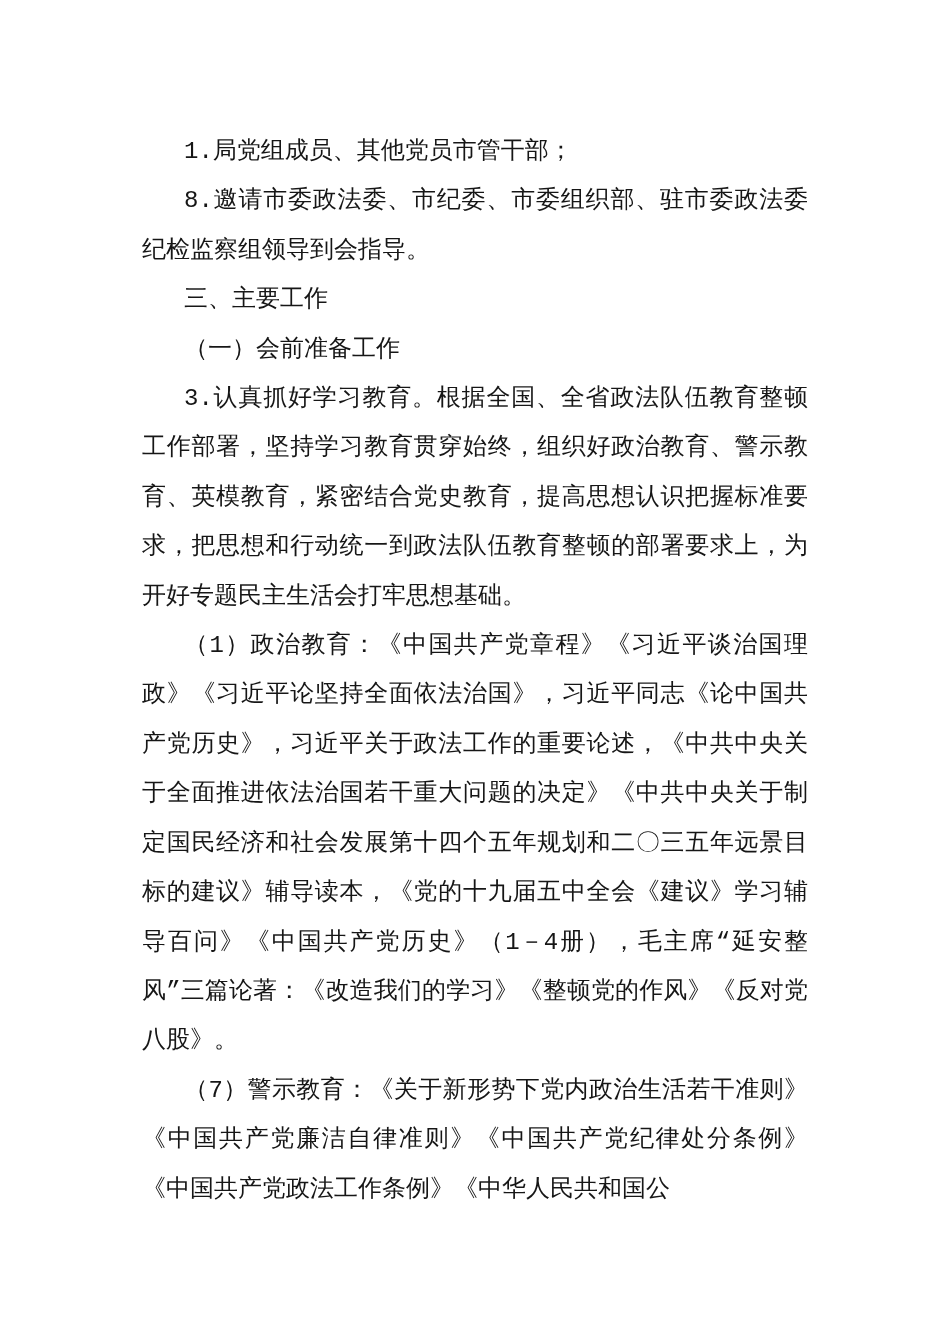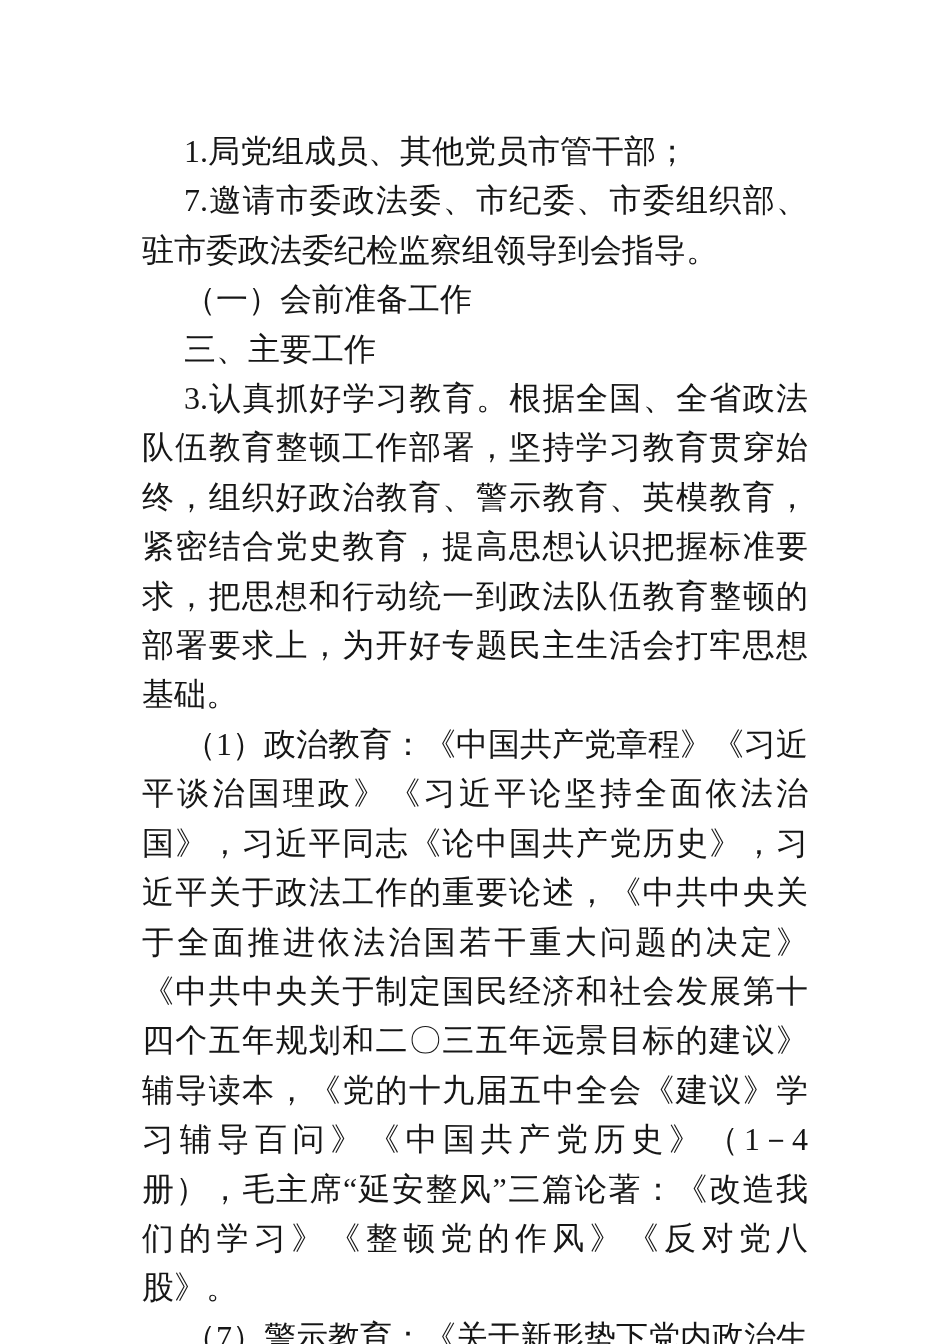--- a/index.html
+++ b/index.html
@@ -16,36 +16,36 @@
     }
     .content {
       position: absolute;
       left: 142px;
       top: 127px;
       width: 666px;
     }
     .para {
       margin: 0;
       padding: 0;
-      font-family: Liberation Serif, serif;
-      font-size: 32px;
+      font-family: Liberation Mono, monospace;
+      font-size: 24px;
       line-height: 49.4px;
       color: #161616;
       text-align: justify;
       text-indent: 42px;
       word-break: break-all;
       -webkit-font-smoothing: antialiased;
     }
   </style>
 </head>
 <body>
 
 <div class="page">
   <div class="content">
     <p class="para">1.局党组成员、其他党员市管干部；</p>
-    <p class="para">7.邀请市委政法委、市纪委、市委组织部、驻市委政法委纪检监察组领导到会指导。</p>
+    <p class="para">8.邀请市委政法委、市纪委、市委组织部、驻市委政法委纪检监察组领导到会指导。</p>
+    <p class="para">三、主要工作</p>
     <p class="para">（一）会前准备工作</p>
-    <p class="para">三、主要工作</p>
     <p class="para">3.认真抓好学习教育。根据全国、全省政法队伍教育整顿工作部署，坚持学习教育贯穿始终，组织好政治教育、警示教育、英模教育，紧密结合党史教育，提高思想认识把握标准要求，把思想和行动统一到政法队伍教育整顿的部署要求上，为开好专题民主生活会打牢思想基础。</p>
     <p class="para">（1）政治教育：《中国共产党章程》《习近平谈治国理政》《习近平论坚持全面依法治国》，习近平同志《论中国共产党历史》，习近平关于政法工作的重要论述，《中共中央关于全面推进依法治国若干重大问题的决定》《中共中央关于制定国民经济和社会发展第十四个五年规划和二〇三五年远景目标的建议》辅导读本，《党的十九届五中全会《建议》学习辅导百问》《中国共产党历史》（1－4册），毛主席“延安整风”三篇论著：《改造我们的学习》《整顿党的作风》《反对党八股》。</p>
     <p class="para">（7）警示教育：《关于新形势下党内政治生活若干准则》《中国共产党廉洁自律准则》《中国共产党纪律处分条例》《中国共产党政法工作条例》《中华人民共和国公</p>
   </div>
 </div>
 
 </body></html>

